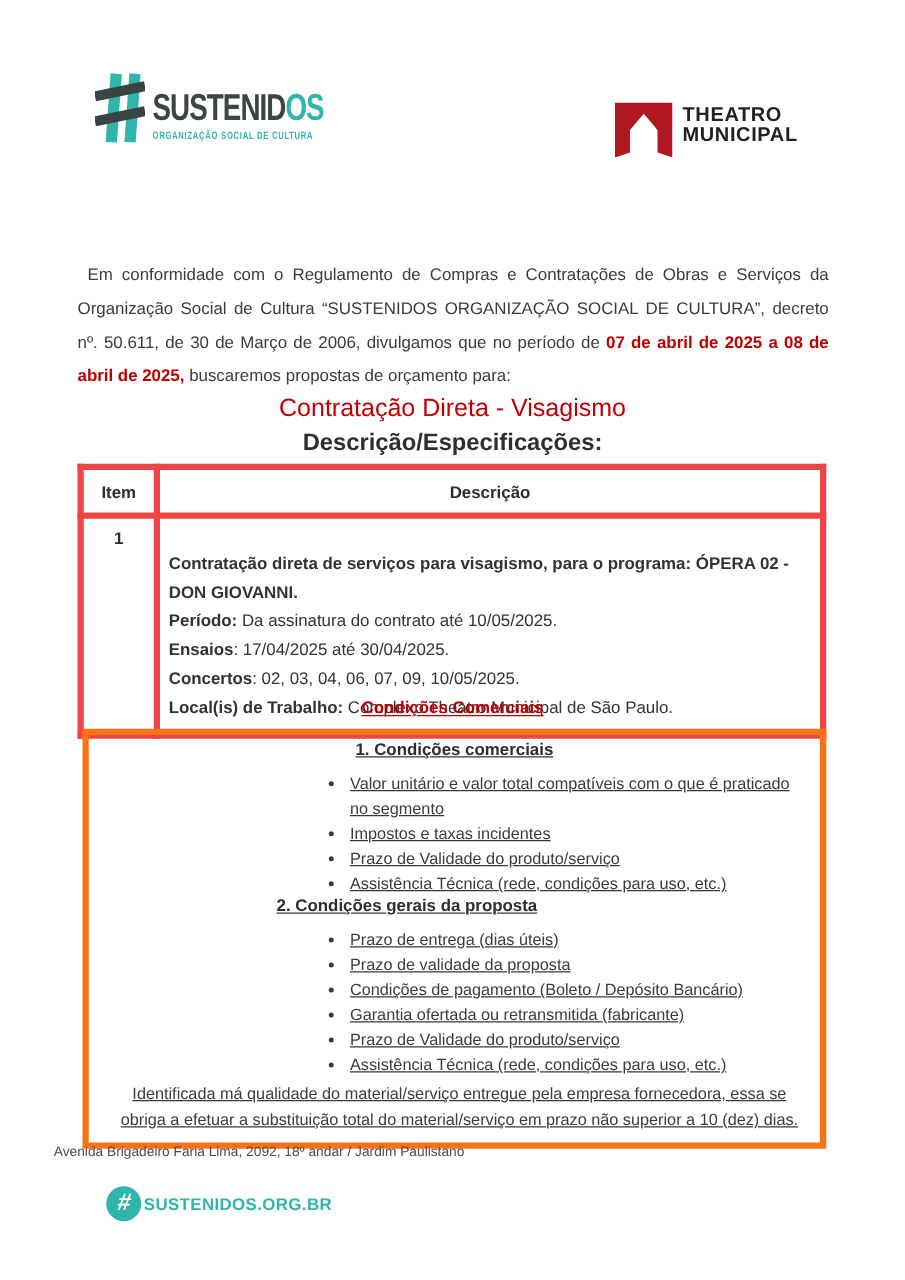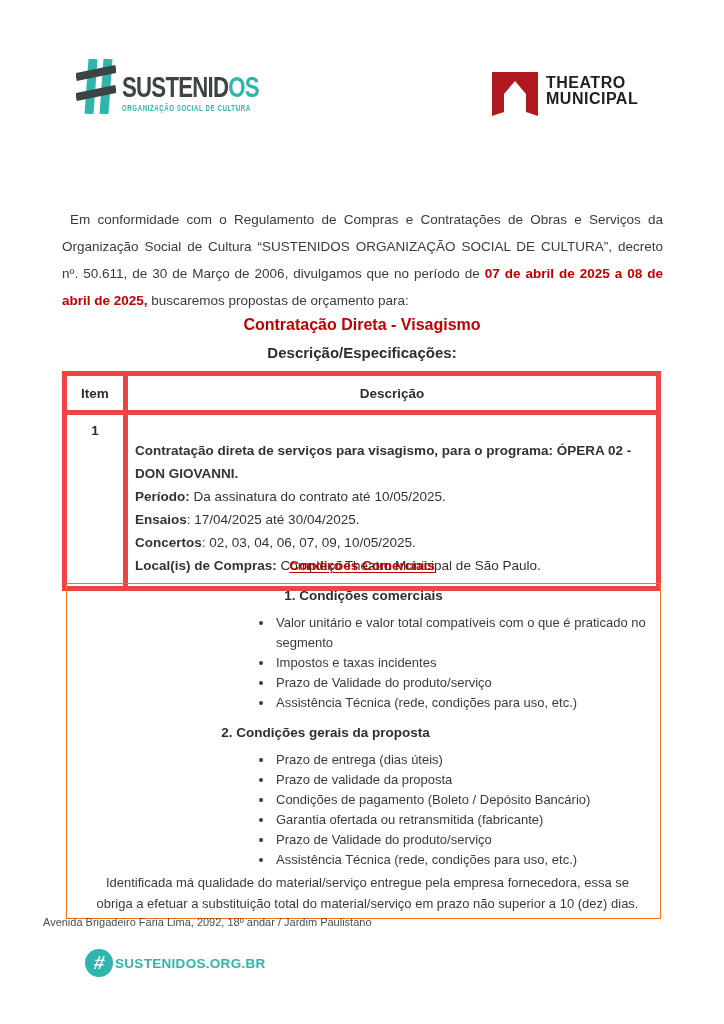--- a/index.html
+++ b/index.html
@@ -9,54 +9,54 @@
   }
   
   .sus-logo{position:absolute;left:76px;top:58px;display:flex;}
   .sus-hash{width:40px;height:56px;}
   .sus-text{position:absolute;left:46px;top:14px;}
   .sus-word{font-size:30px;font-weight:bold;letter-spacing:-1px;color:#3C4543;
     transform:scaleX(0.74);transform-origin:left top;white-space:nowrap;line-height:30px;}
   .sus-word .teal{color:#2FB5AB;}
   .sus-tagline{margin-top:1px;font-size:8.5px;font-weight:bold;color:#2FB5AB;
     letter-spacing:0.8px;transform:scaleX(0.72);transform-origin:left top;white-space:nowrap;}
-  .thea-logo{position:absolute;left:492px;top:72px;display:flex;}
+  .thea-logo{position:absolute;left:492px;top:82px;display:flex;}
   .thea-arch{width:46px;height:44px;}
   .thea-text{position:absolute;left:54px;top:3px;font-size:16px;font-weight:bold;
     color:#24201F;line-height:15.5px;letter-spacing:0.5px;white-space:nowrap;}
   
   .doc-title{position:absolute;left:0;top:163px;width:724px;text-align:center;
     font-size:14.5px;font-weight:bold;color:#2b2b2b;line-height:19px;}
   .doc-title div{text-decoration:underline;text-underline-offset:2px;}
   
   .intro{position:absolute;left:62px;top:206px;width:601px;margin:0;
     font-size:13.5px;line-height:27px;text-align:justify;text-indent:8px;color:#3b3b3b;}
   .intro .hl{color:#C00000;font-weight:bold;}
   
   .sec-title{position:absolute;left:0;top:316px;width:724px;text-align:center;
-    font-size:16px;font-weight:bold;color:#C00000;}
+    font-size:20px;font-weight:normal;color:#C00000;}
   .spec-label{position:absolute;left:0;top:344px;width:724px;text-align:center;
-    font-size:15px;font-weight:bold;color:#2e2e2e;}
+    font-size:19px;font-weight:bold;color:#2e2e2e;}
   
   .spec-table{position:absolute;left:62px;top:371px;width:599px;border-collapse:collapse;}
   .spec-table th,.spec-table td{border:5px solid #ef4444;}
   .spec-table th{height:32px;font-size:13.5px;font-weight:bold;color:#2e2e2e;text-align:center;}
   .col-item{width:54px;}
   .cell-item{text-align:center;vertical-align:top;padding-top:8px;
     font-size:13.5px;font-weight:bold;color:#2e2e2e;}
   .cell-desc{padding:24px 10px 9px 7px;vertical-align:top;}
   .cell-desc p{margin:0;font-size:13.5px;line-height:23px;color:#333;}
   .cell-desc .b{font-weight:bold;}
   
   .cond-title{position:absolute;left:0;top:558px;width:724px;text-align:center;
     font-size:13.5px;font-weight:bold;color:#C00000;text-decoration:underline;text-underline-offset:2px;}
   .cond-box{position:absolute;left:66px;top:583px;width:595px;height:336px;
-    border:1px solid #f97316;box-sizing:border-box;overflow:hidden;}
+    border:5px solid #f97316;box-sizing:border-box;overflow:hidden;text-decoration:underline;}
   .cond-h{margin-top:4px;text-align:center;font-size:13.5px;font-weight:bold;color:#2e2e2e;}
-  .cond-h.second{margin-top:12px;position:relative;left:-38px;}
+  .cond-h.second{margin-top:0;position:relative;left:-38px;}
   .cond-box ul{margin:10px 0 0 0;padding-left:207px;padding-right:14px;list-style:disc outside;}
   .cond-box li{font-size:13px;line-height:20px;color:#3b3b3b;padding-left:2px;}
   .note{margin:2px 16px 0 24px;text-align:center;font-size:13px;line-height:21px;color:#3b3b3b;}
   
   .addr{position:absolute;left:43px;top:914px;font-size:11px;line-height:16px;color:#4c4c4c;}
   .brand{position:absolute;left:85px;top:949px;display:flex;align-items:center;}
   .brand-circle{width:28px;height:28px;border-radius:50%;background:#2FB5AB;color:#fff;
     display:flex;align-items:center;justify-content:center;font-size:19px;font-weight:bold;flex:0 0 auto;}
   .brand-circle span{display:block;transform:skewX(-10deg);}
   .brand-site{margin-left:2px;color:#2FB5AB;font-weight:bold;font-size:13.5px;letter-spacing:0.3px;}
@@ -103,21 +103,21 @@
       </tr>
     </thead>
     <tbody>
       <tr>
         <td class="cell-item">1</td>
         <td class="cell-desc">
           <p><span class="b">Contratação direta de serviços para visagismo, para o programa: ÓPERA 02 - DON GIOVANNI.</span><span></span></p>
           <p><span class="b">Período:</span><span> Da assinatura do contrato até 10/05/2025.</span></p>
           <p><span class="b">Ensaios</span><span>: 17/04/2025 até 30/04/2025.</span></p>
           <p><span class="b">Concertos</span><span>: 02, 03, 04, 06, 07, 09, 10/05/2025.</span></p>
-          <p><span class="b">Local(is) de Compras:</span><span> Complexo Theatro Municipal de São Paulo.</span></p>
+          <p><span class="b">Local(is) de Trabalho:</span><span> Complexo Theatro Municipal de São Paulo.</span></p>
         </td>
       </tr>
     </tbody>
   </table>
 
   <div class="cond-title">Condições Comerciais</div>
 
   <div class="cond-box">
     <div class="cond-h">1. Condições comerciais</div>
     <ul>

